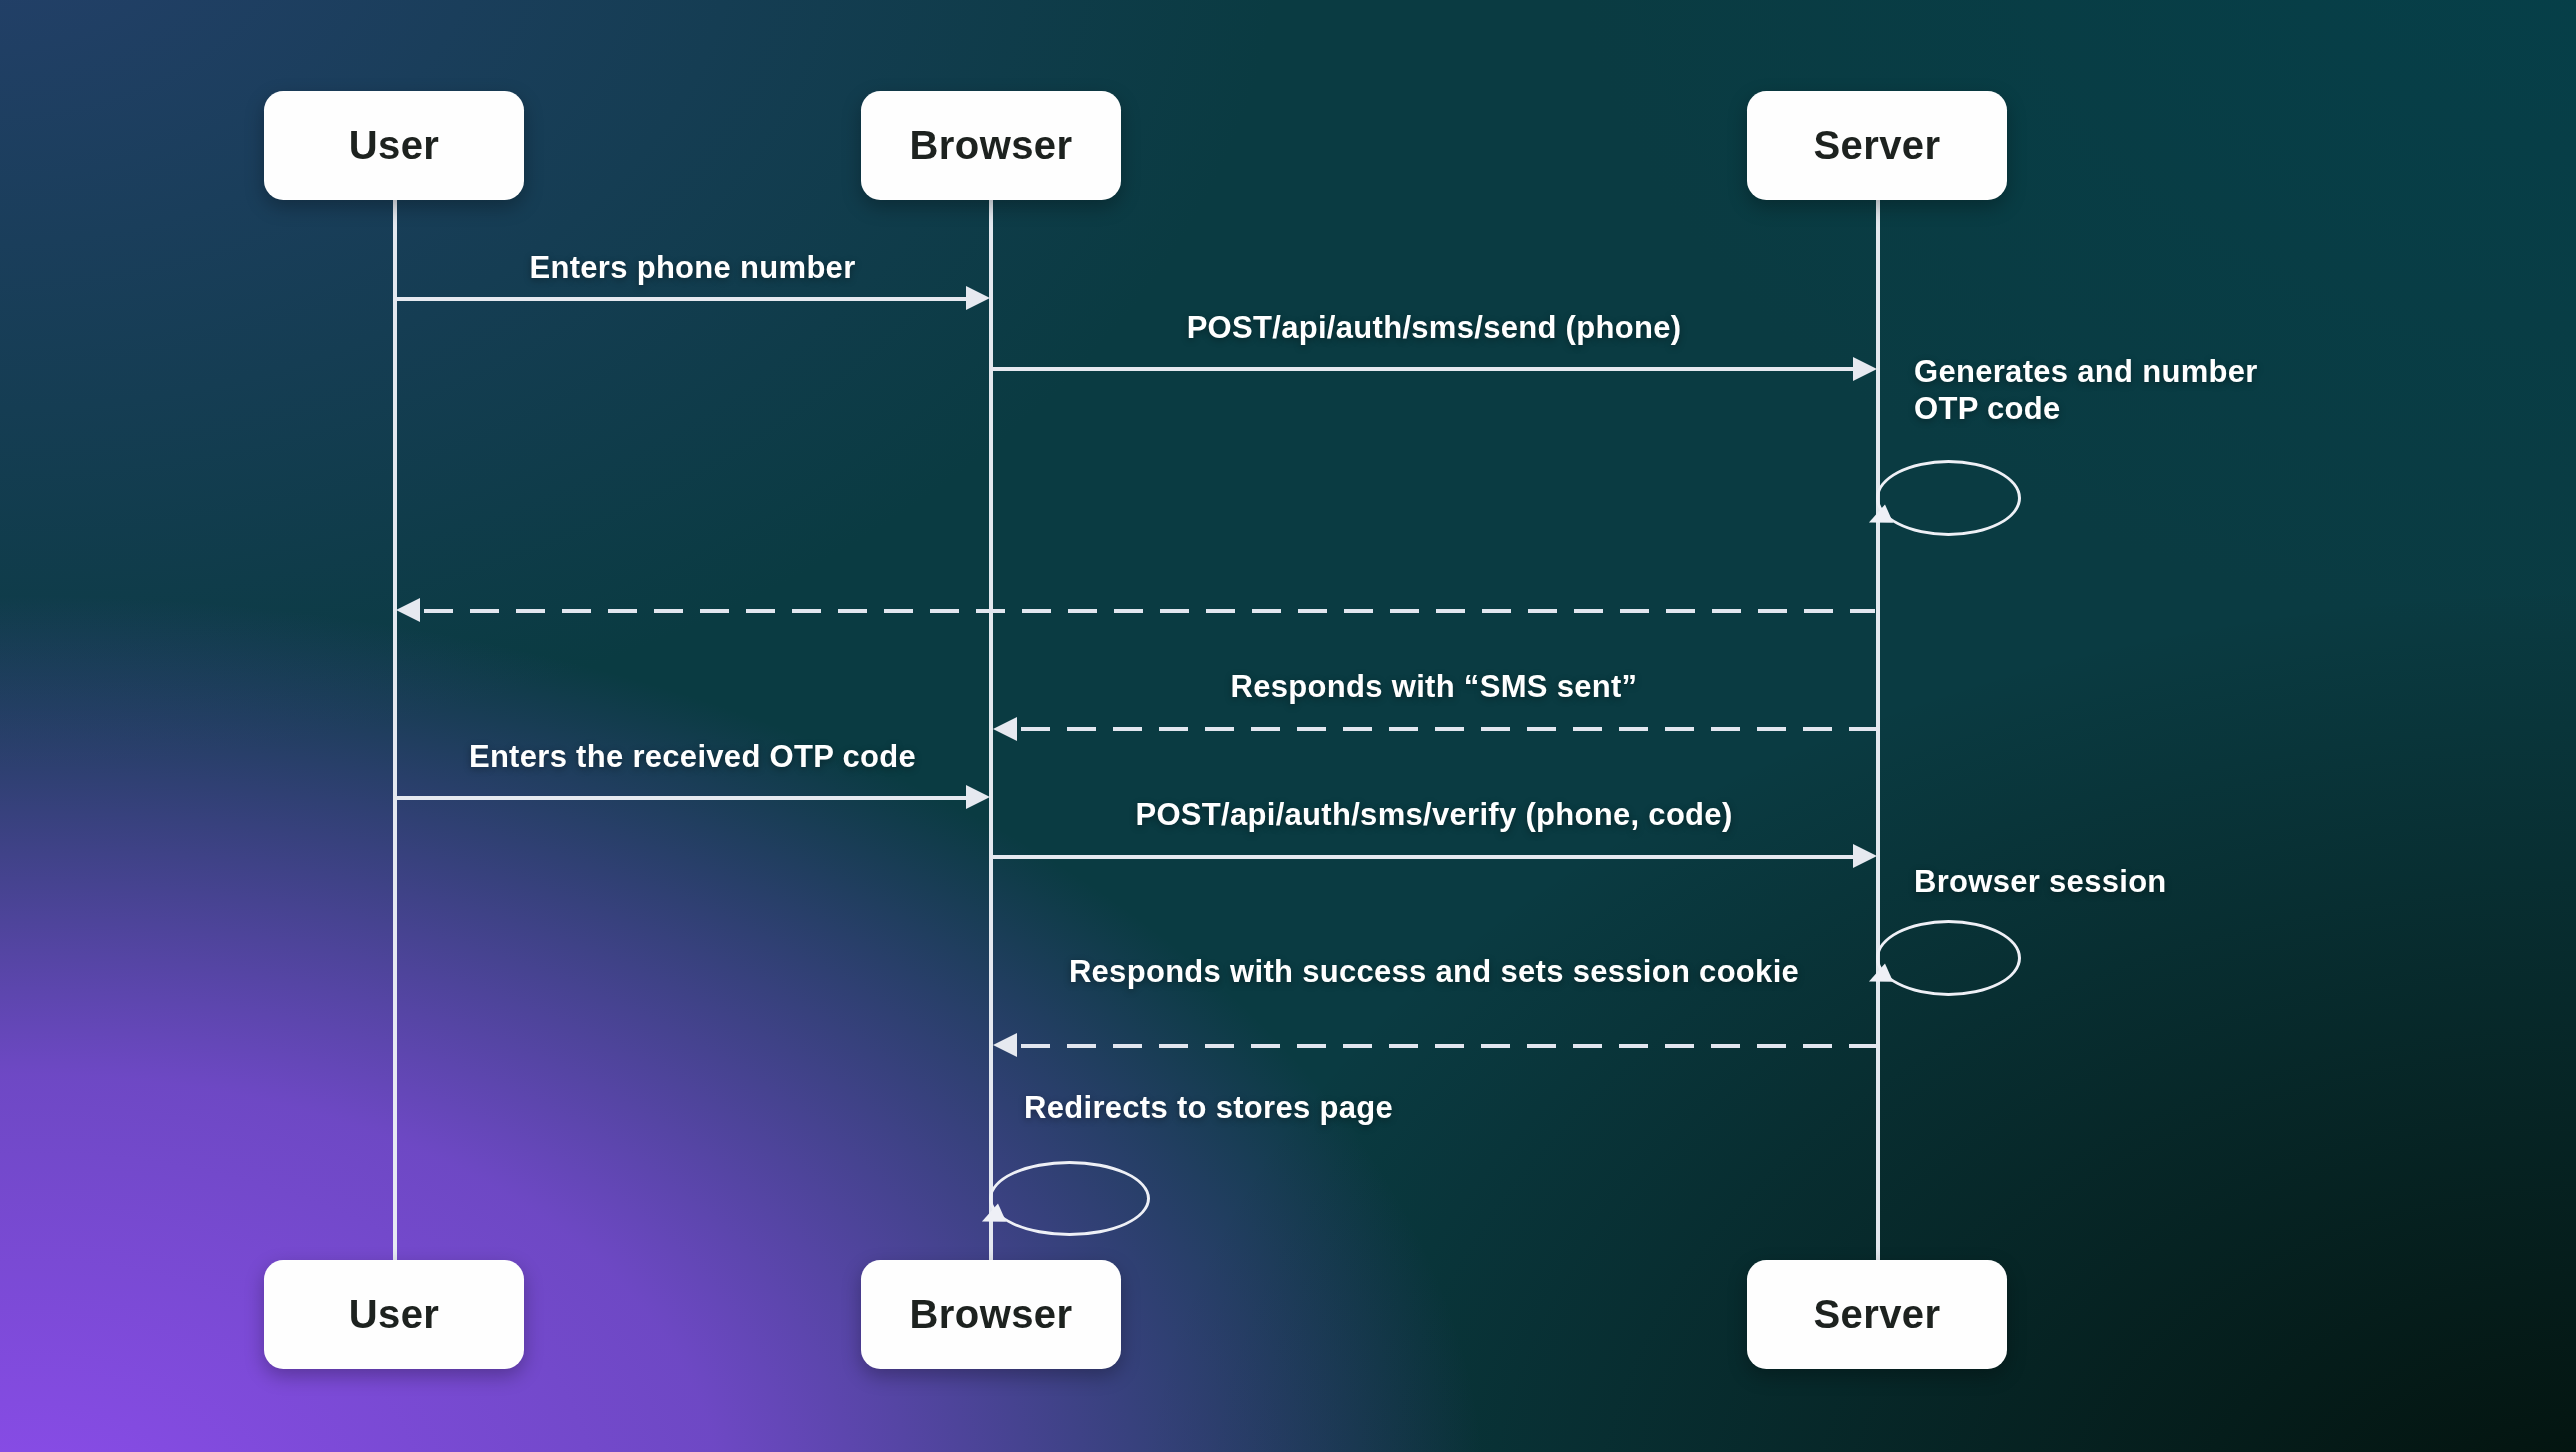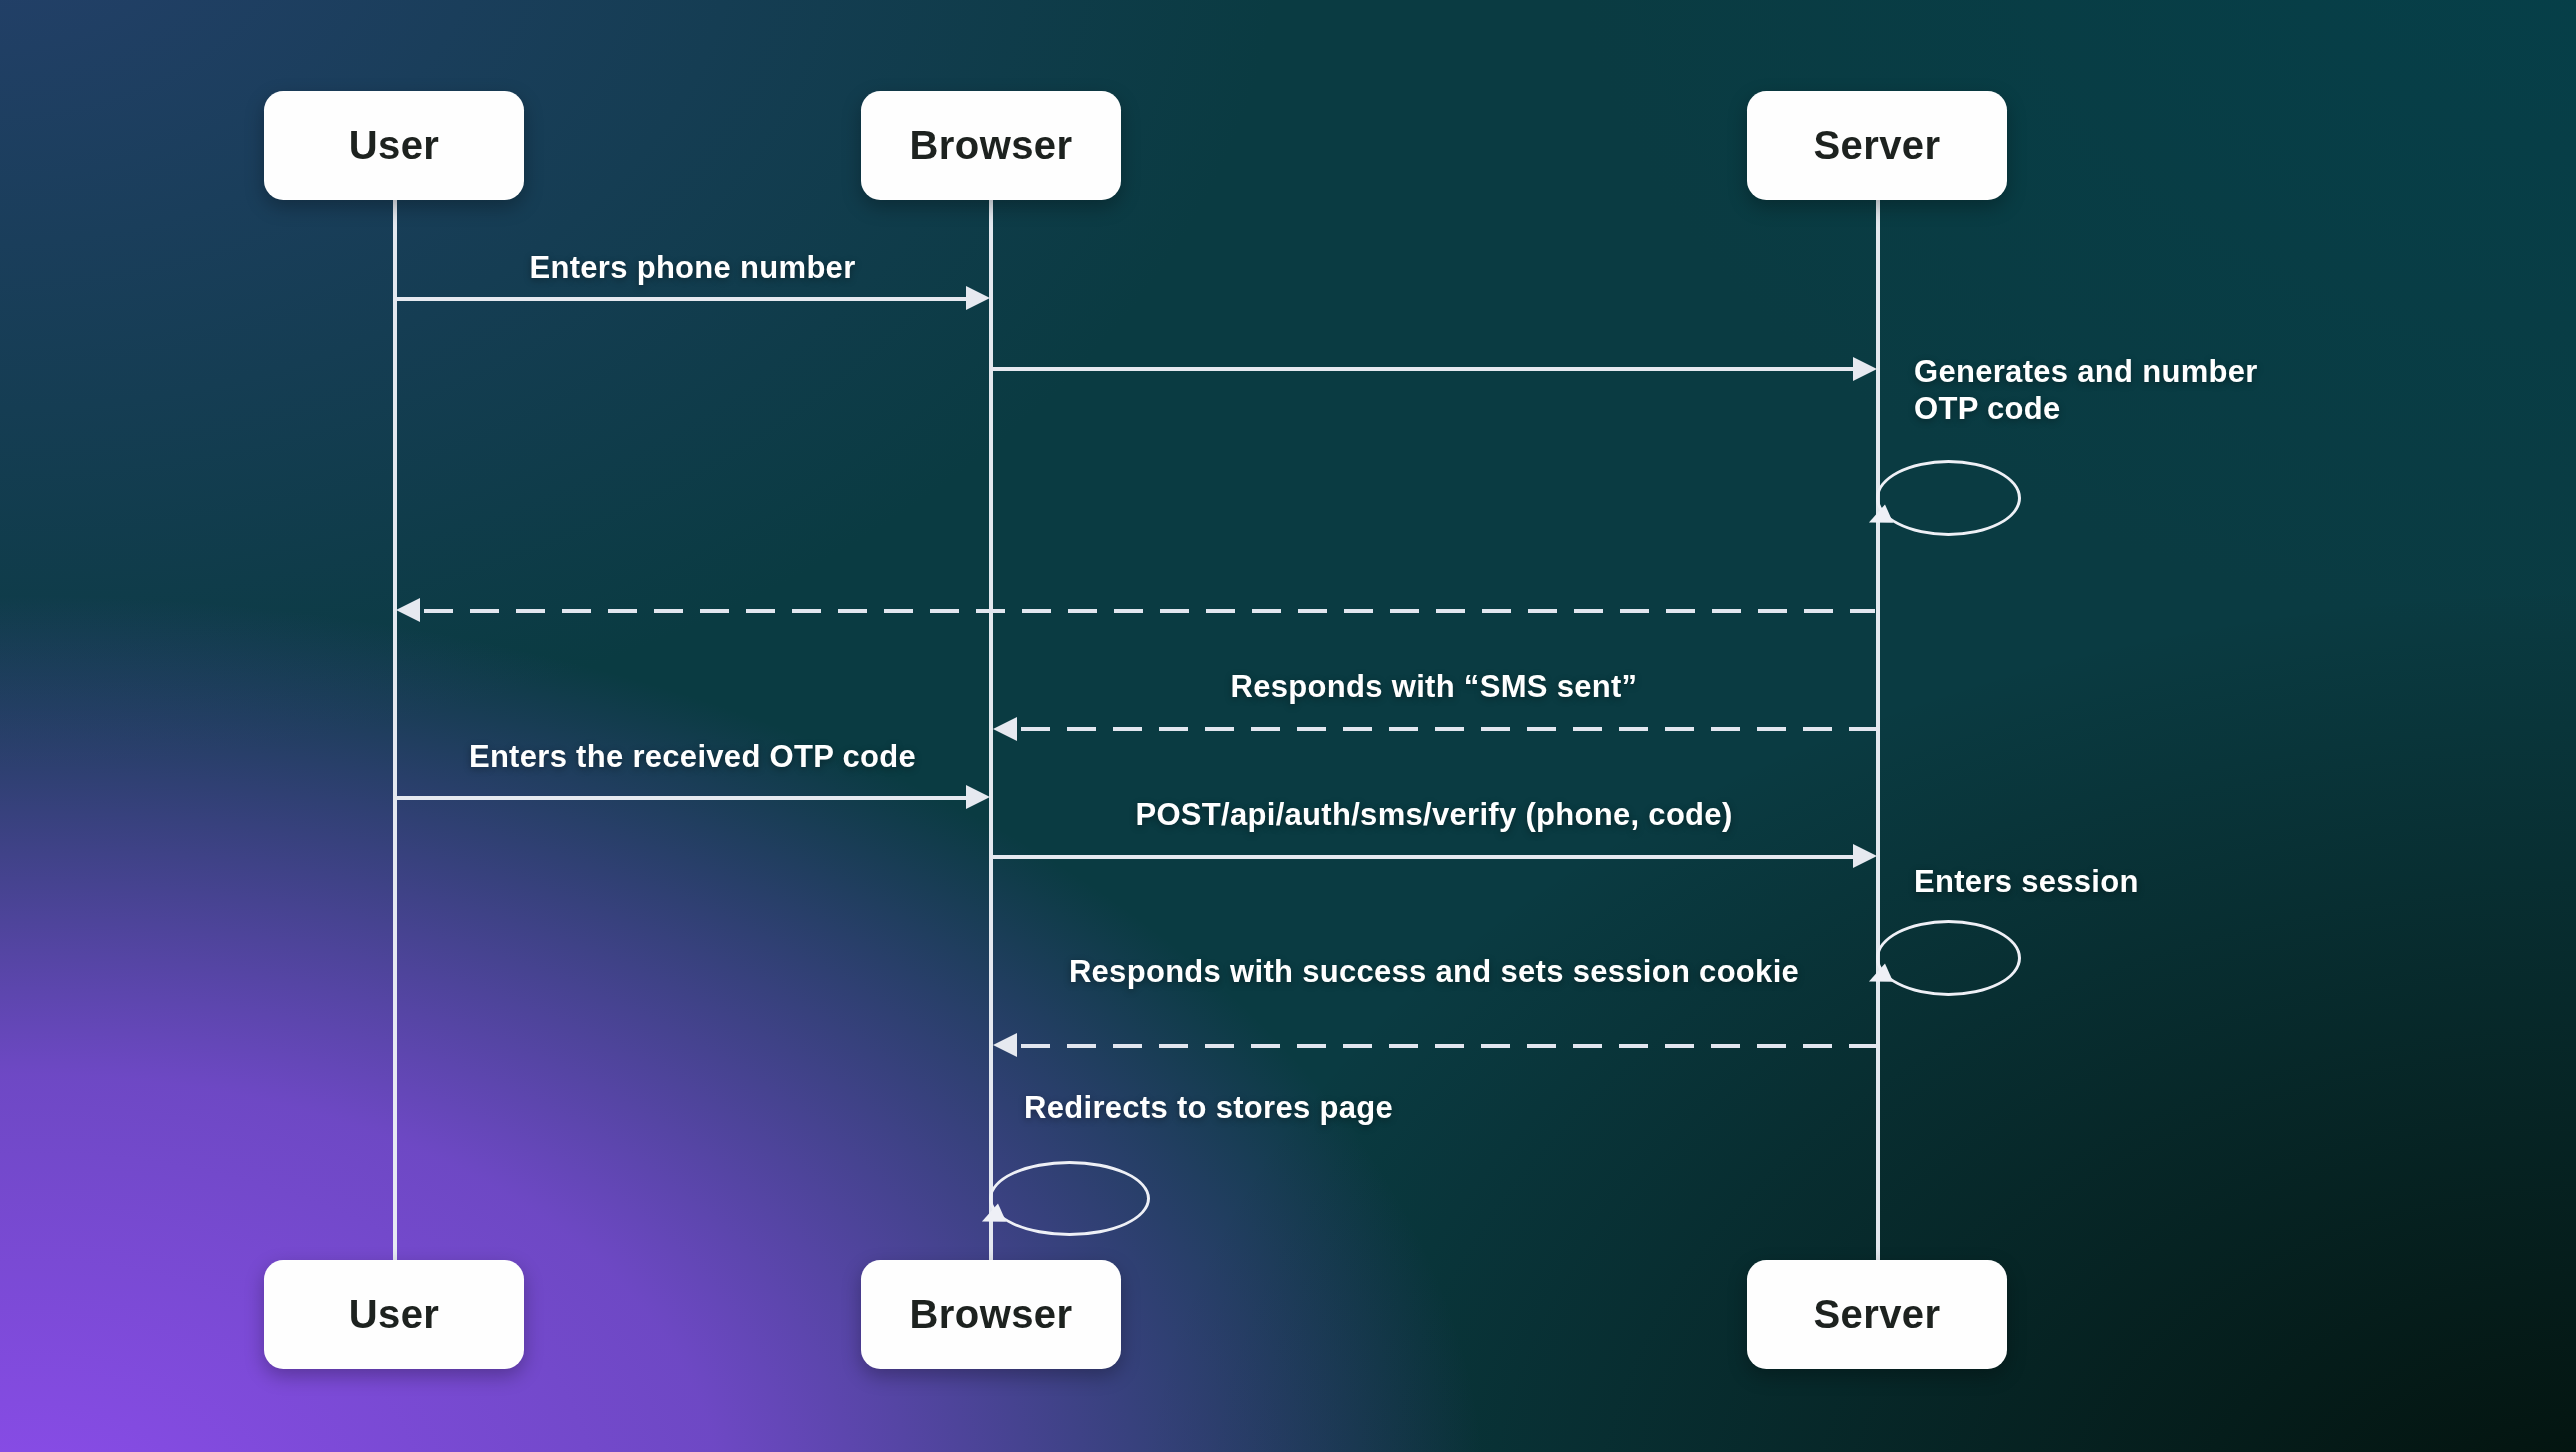--- a/index.html
+++ b/index.html
@@ -61,20 +61,21 @@
       <span>Browser</span>
     </div>
   <div class="actor" style="left:1747px;top:1260px;">
       <span>Server</span>
     </div>
 
   <div class="msg" style="left:394px;top:249px;width:597px;">Enters phone number</div>
   <div class="line" style="left:394px;top:297px;width:574px;"></div>
   <div class="head-r" style="left:966px;top:286px;"></div>
 
+  <div class="msg" style="left:991px;top:309px;width:886px;">POST/api/auth/sms/send (phone)</div>
   <div class="line" style="left:991px;top:367px;width:864px;"></div>
   <div class="head-r" style="left:1853px;top:357px;"></div>
 
   <div class="msg note" style="left:1914px;top:353px;width:369px;">Generates and number OTP code</div>
   <div class="loop" style="left:1876px;top:460px;width:139px;height:70px;"></div>
   <div class="loop-head" style="left:1868px;top:508px;transform:rotate(-24deg);"></div>
 
   <div class="head-l" style="left:396px;top:598px;"></div>
   <div class="dash" style="left:424px;top:609px;width:1451px;"></div>
 
@@ -83,21 +84,21 @@
   <div class="dash" style="left:1021px;top:727px;width:855px;"></div>
 
   <div class="msg" style="left:394px;top:738px;width:597px;">Enters the received OTP code</div>
   <div class="line" style="left:394px;top:796px;width:574px;"></div>
   <div class="head-r" style="left:966px;top:785px;"></div>
 
   <div class="msg" style="left:991px;top:796px;width:886px;">POST/api/auth/sms/verify (phone, code)</div>
   <div class="line" style="left:991px;top:855px;width:864px;"></div>
   <div class="head-r" style="left:1853px;top:844px;"></div>
 
-  <div class="msg note" style="left:1914px;top:863px;width:439px;">Enters session</div>
+  <div class="msg note" style="left:1914px;top:863px;width:439px;">Browser session</div>
   <div class="loop" style="left:1876px;top:920px;width:139px;height:70px;"></div>
   <div class="loop-head" style="left:1868px;top:967px;transform:rotate(-24deg);"></div>
 
   <div class="msg" style="left:991px;top:926px;width:886px;margin-top:27px;">Responds with success and sets session cookie</div>
   <div class="head-l" style="left:993px;top:1033px;"></div>
   <div class="dash" style="left:1021px;top:1044px;width:855px;"></div>
 
   <div class="msg note" style="left:1024px;top:1089px;width:527px;">Redirects to stores page</div>
   <div class="loop" style="left:989px;top:1161px;width:155px;height:69px;"></div>
   <div class="loop-head" style="left:981px;top:1207px;transform:rotate(-24deg);"></div>

